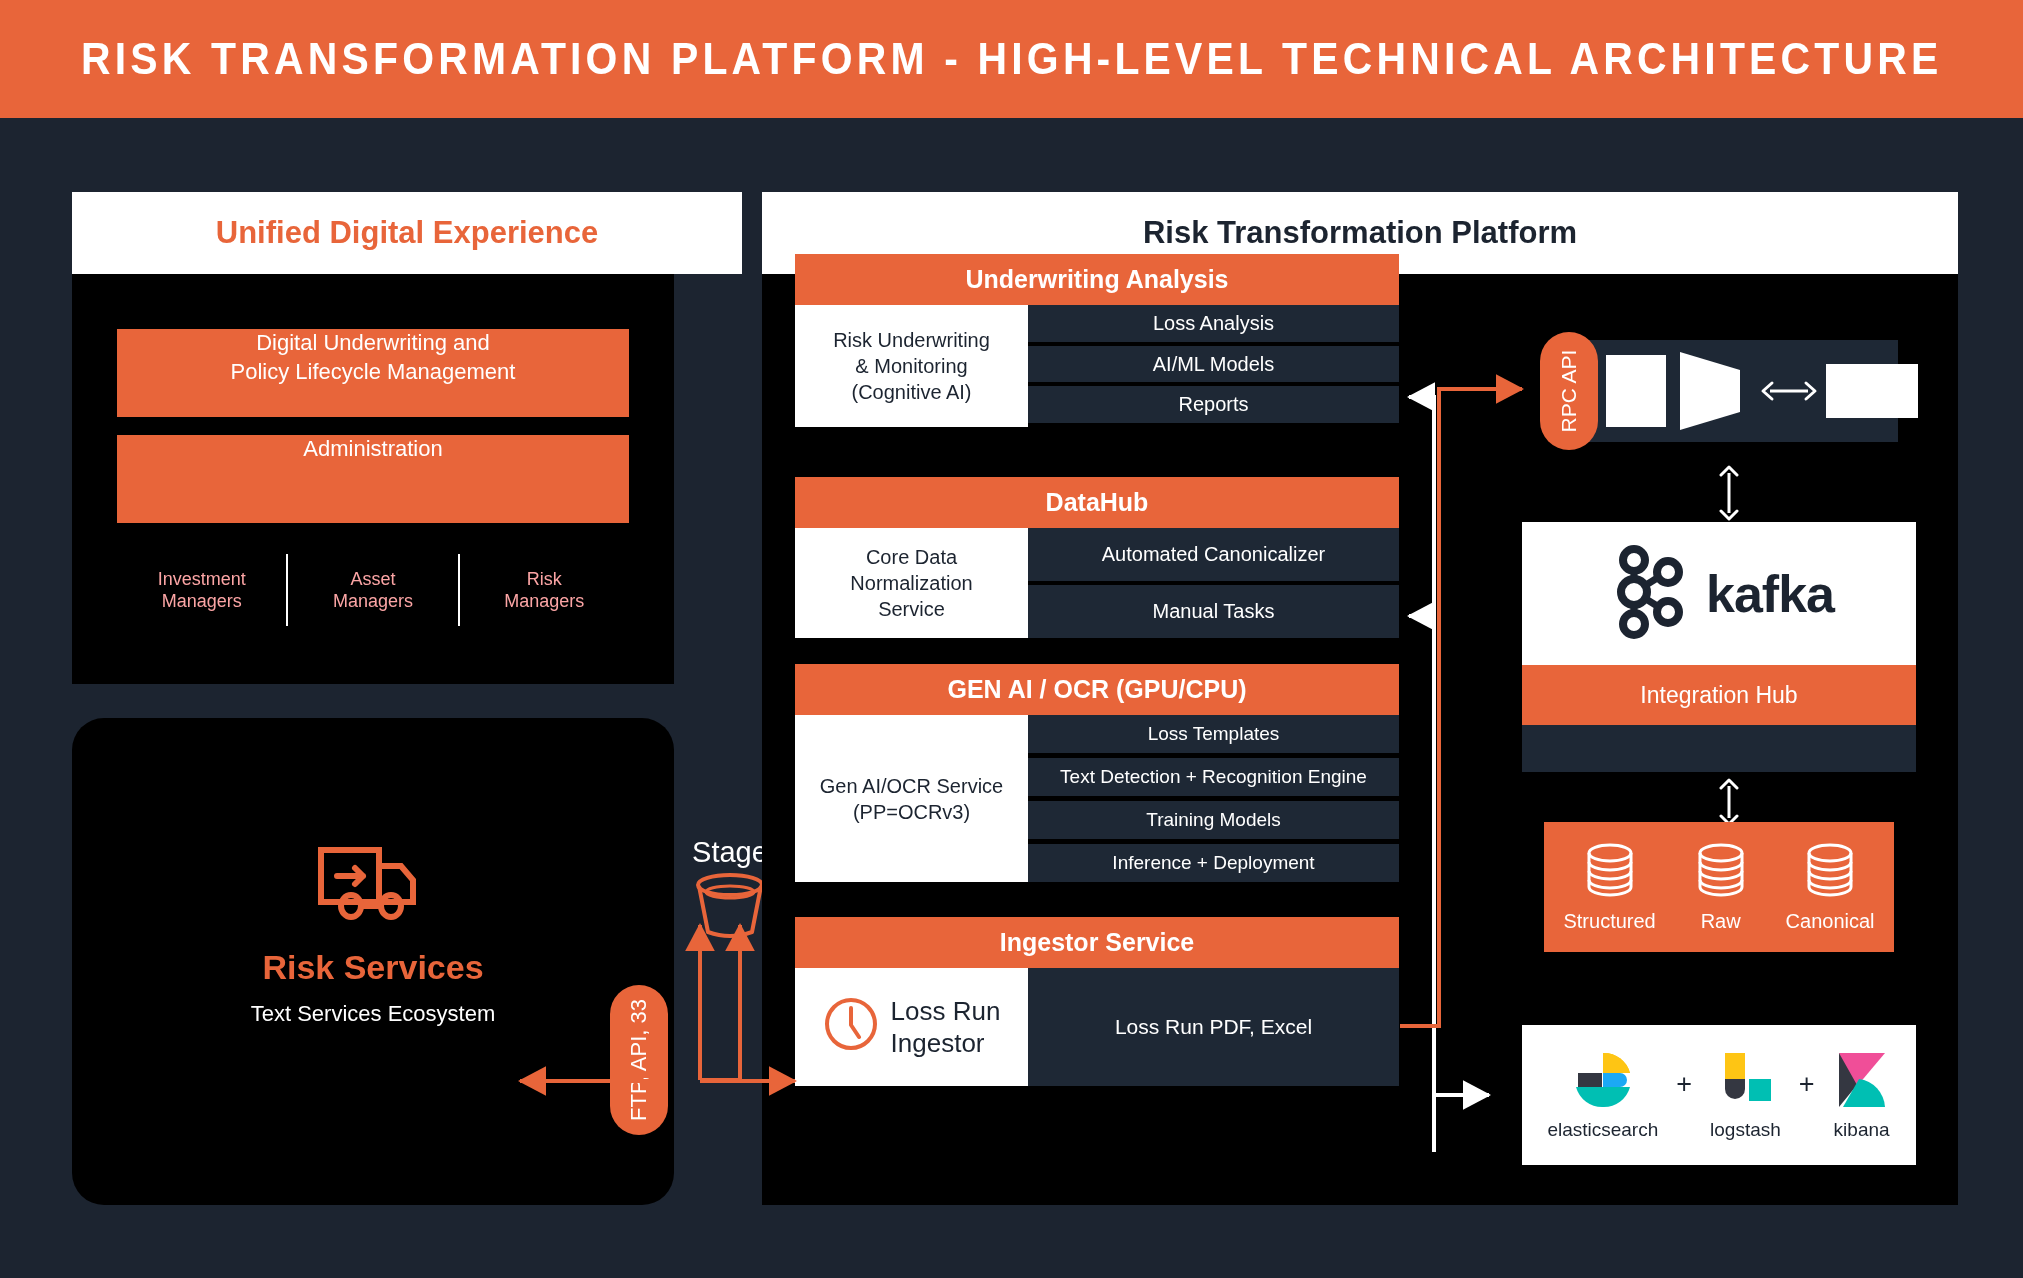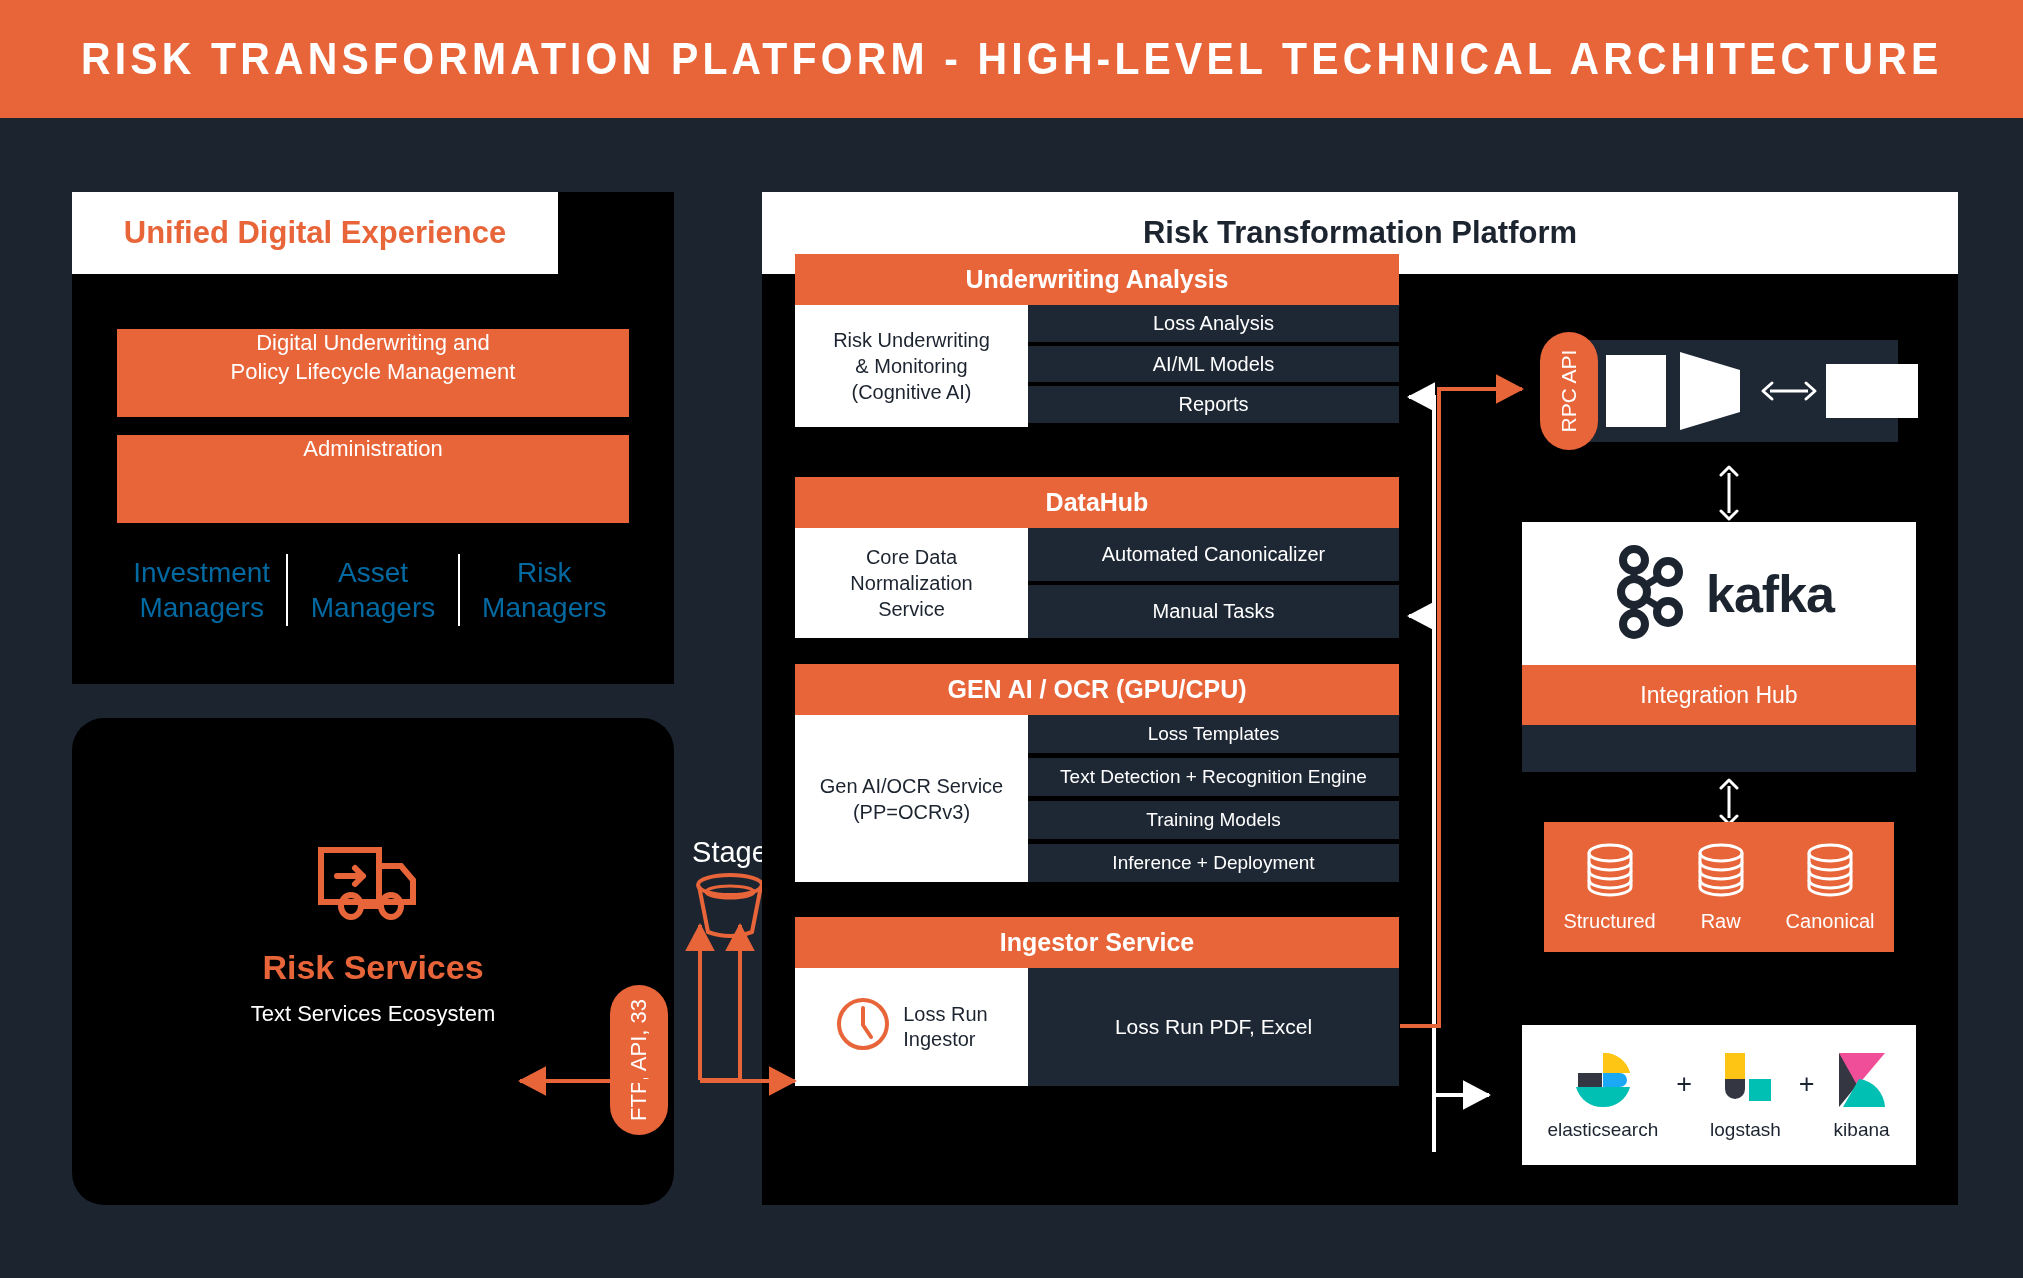--- a/index.html
+++ b/index.html
@@ -24,35 +24,35 @@
 
   
   .panel { position: absolute; background: #000000; }
   .panel-head {
     background: #ffffff; display: flex; align-items: center; justify-content: center;
   }
   .panel-head-text { font-weight: bold; }
 
   
   #ude-panel { left: 72px; top: 192px; width: 602px; height: 492px; }
-  #ude-head { position: absolute; left: 0; top: 0; width: 486px; height: 82px; }
+  #ude-head { position: absolute; left: 0; top: 0; width: 670px; height: 82px; }
   #ude-head .panel-head-text { color: #e8653a; font-size: 31px; }
   .ude-bar {
     position: absolute; left: 45px; width: 512px; background: #e8653a;
     color: #fff; display: flex; align-items: flex-start; justify-content: center;
     text-align: center; font-size: 22px; line-height: 1.3;
   }
   #ude-bar-0 { top: 137px; height: 88px; }
   #ude-bar-1 { top: 243px; height: 88px; }
   #ude-roles {
     position: absolute; left: 45px; top: 355px; width: 512px; height: 86px;
     display: flex; align-items: center;
   }
   .ude-role {
-    flex: 1; text-align: center; color: #0369a1; font-size: 28px; line-height: 1.25;
+    flex: 1; text-align: center; color: #fca5a5; font-size: 18px; line-height: 1.25;
   }
   .ude-div { width: 2px; height: 72px; background: #ffffff; }
 
   
   #rs-panel { left: 72px; top: 718px; width: 602px; height: 487px; border-radius: 32px; }
   #rs-inner {
     position: absolute; left: 0; top: 0; width: 602px; height: 487px;
     display: flex; flex-direction: column; align-items: center; justify-content: center;
     padding-bottom: 60px;
   }
@@ -123,21 +123,21 @@
 
   #blk-gen  { top: 472px; }
   #blk-gen  .svc-body { height: 167px; }
   #blk-gen  .svc-row { height: 38px; margin-bottom: 5px; font-size: 19px; }
   #blk-gen  .svc-row:last-child { margin-bottom: 0; }
 
   #blk-ing  { top: 725px; }
   #blk-ing  .svc-body { height: 118px; }
   #blk-ing  .svc-row { height: 118px; font-size: 21px; }
   #ing-left { display: flex; align-items: center; justify-content: center; gap: 12px; }
-  #ing-left-text { text-align: left; font-size: 20px; line-height: 1.25; }
+  #ing-left-text { text-align: left; font-size: 26px; line-height: 1.25; }
 
   
   #proc-bar {
     position: absolute; left: 1568px; top: 340px; width: 330px; height: 102px;
     background: #1e2835; z-index: 4;
   }
   #proc-rect-1 { position: absolute; left: 38px; top: 15px; width: 60px; height: 72px; background: #fff; }
   #proc-funnel { position: absolute; left: 110px; top: 12px; }
   #proc-arrow  { position: absolute; left: 192px; top: 38px; }
   #proc-rect-2 { position: absolute; left: 258px; top: 24px; width: 92px; height: 54px; background: #fff; }

